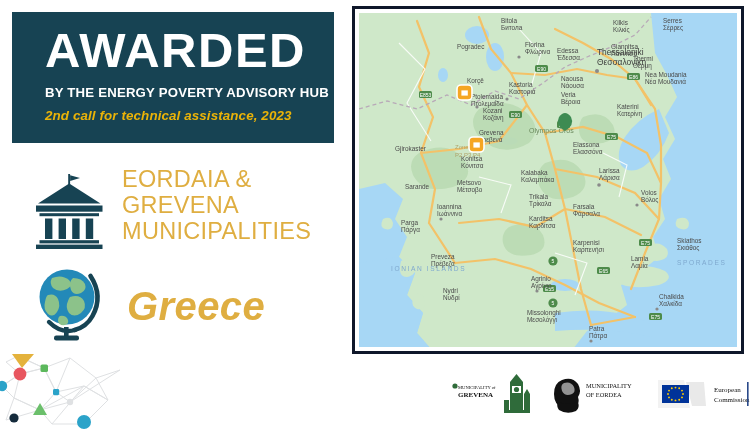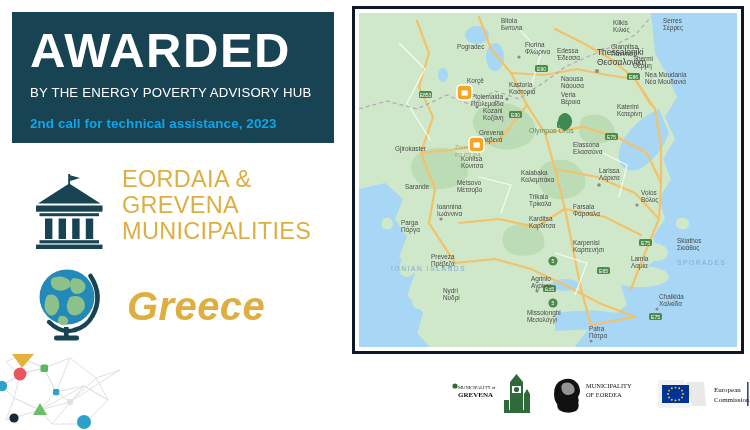--- a/index.html
+++ b/index.html
@@ -5,32 +5,32 @@
   html,body{margin:0;padding:0;background:#ffffff;}
   body{width:750px;height:430px;overflow:hidden;font-family:"Liberation Sans",sans-serif;position:relative;}
 
   .stage{position:absolute;left:0;top:0;width:750px;height:430px;background:#ffffff;overflow:hidden;}
 
   
   .left-col{position:absolute;left:0;top:0;width:345px;height:430px;}
 
   .award-banner{
     position:absolute;left:12px;top:12px;width:322px;height:131px;
-    background:#174353;box-sizing:border-box;padding:12px 18px 0 18px;
+    background:#174353;box-sizing:border-box;padding:12px 18px 0 33px;
   }
   .award-title{
     color:#ffffff;font-size:49px;line-height:52px;font-weight:bold;
     letter-spacing:1.5px;margin:0;white-space:nowrap;
   }
   .award-sub1{
-    color:#ffffff;font-size:13.2px;font-weight:normal;letter-spacing:0.2px;
-    margin:9px 0 16px 0;white-space:nowrap;
+    color:#ffffff;font-size:13.2px;font-weight:bold;letter-spacing:0.2px;
+    margin:9px 0 8px 0;white-space:nowrap;
   }
   .award-sub2{
-    color:#0ea5e9;font-size:13.4px;font-weight:bold;
+    color:#eab308;font-size:13.4px;font-weight:bold;font-style:italic;
     letter-spacing:0.1px;margin:3px 0 0 0;white-space:nowrap;
   }
 
   
   .muni-row{position:absolute;left:22px;top:168px;width:320px;height:86px;}
   .muni-icon{position:absolute;left:8px;top:4px;width:80px;height:78px;}
   .muni-text{
     position:absolute;left:100px;top:-2px;width:246px;
     color:#dfae41;font-size:23.5px;line-height:26px;font-weight:normal;
     letter-spacing:0.3px;

